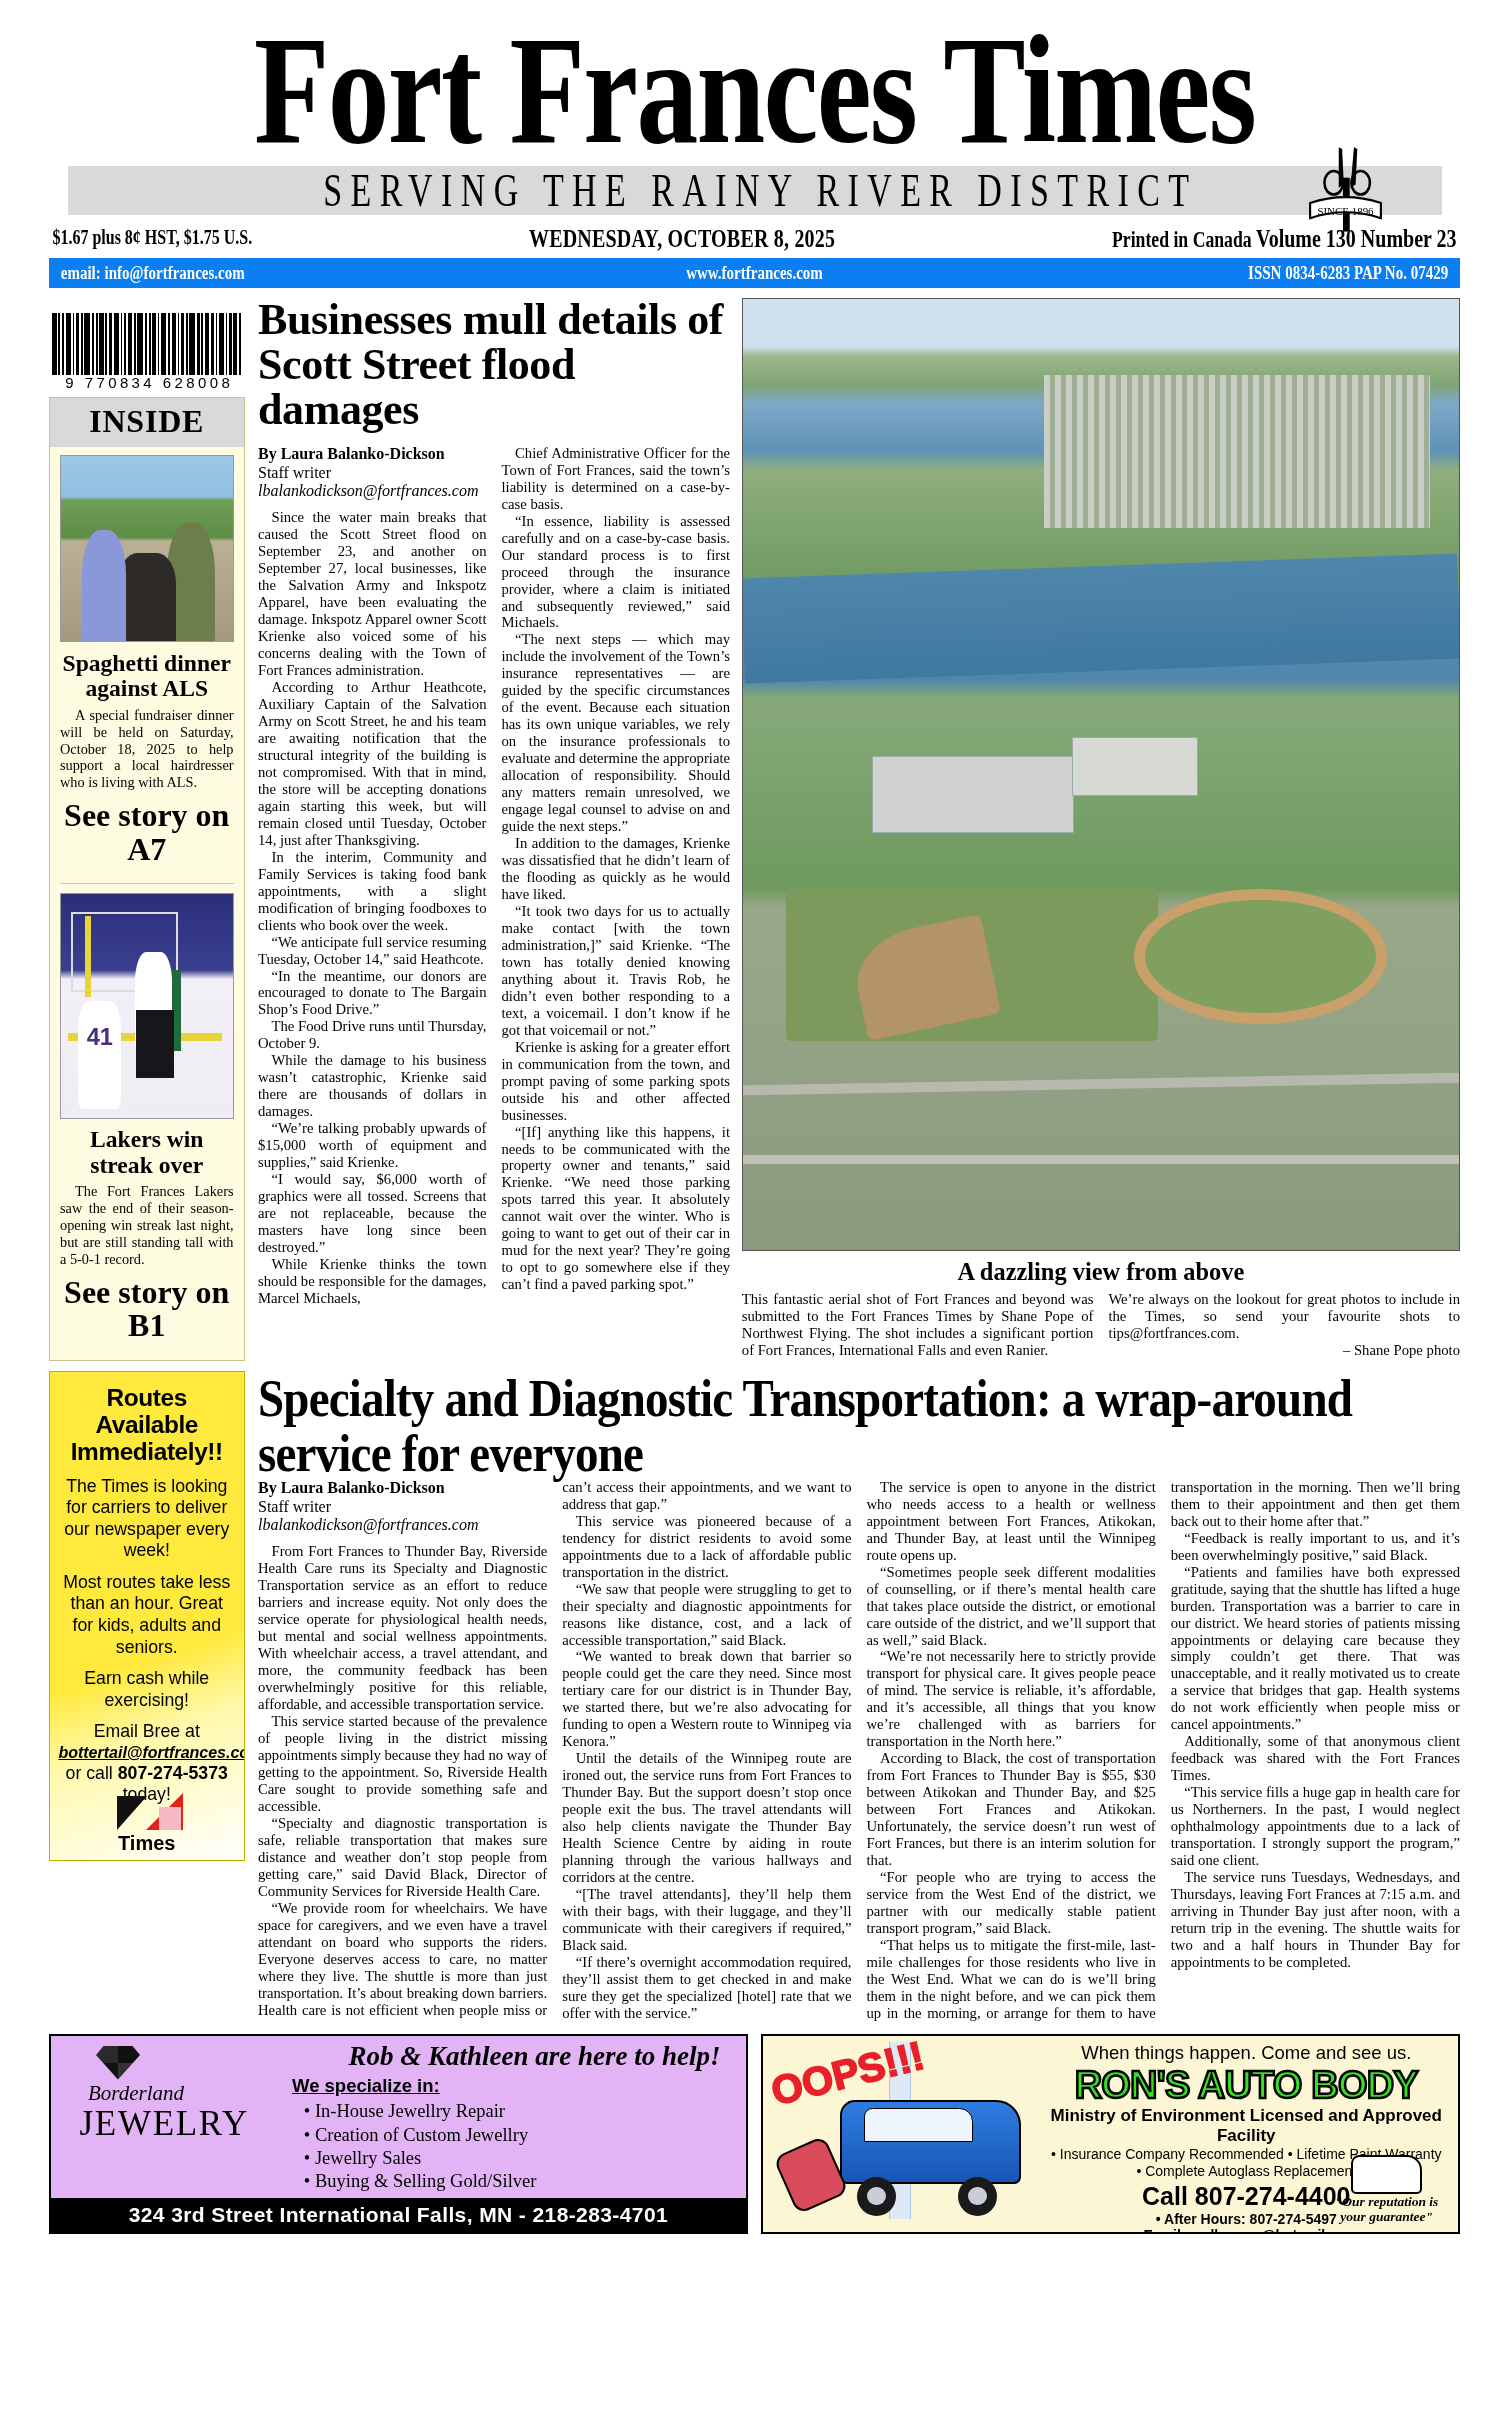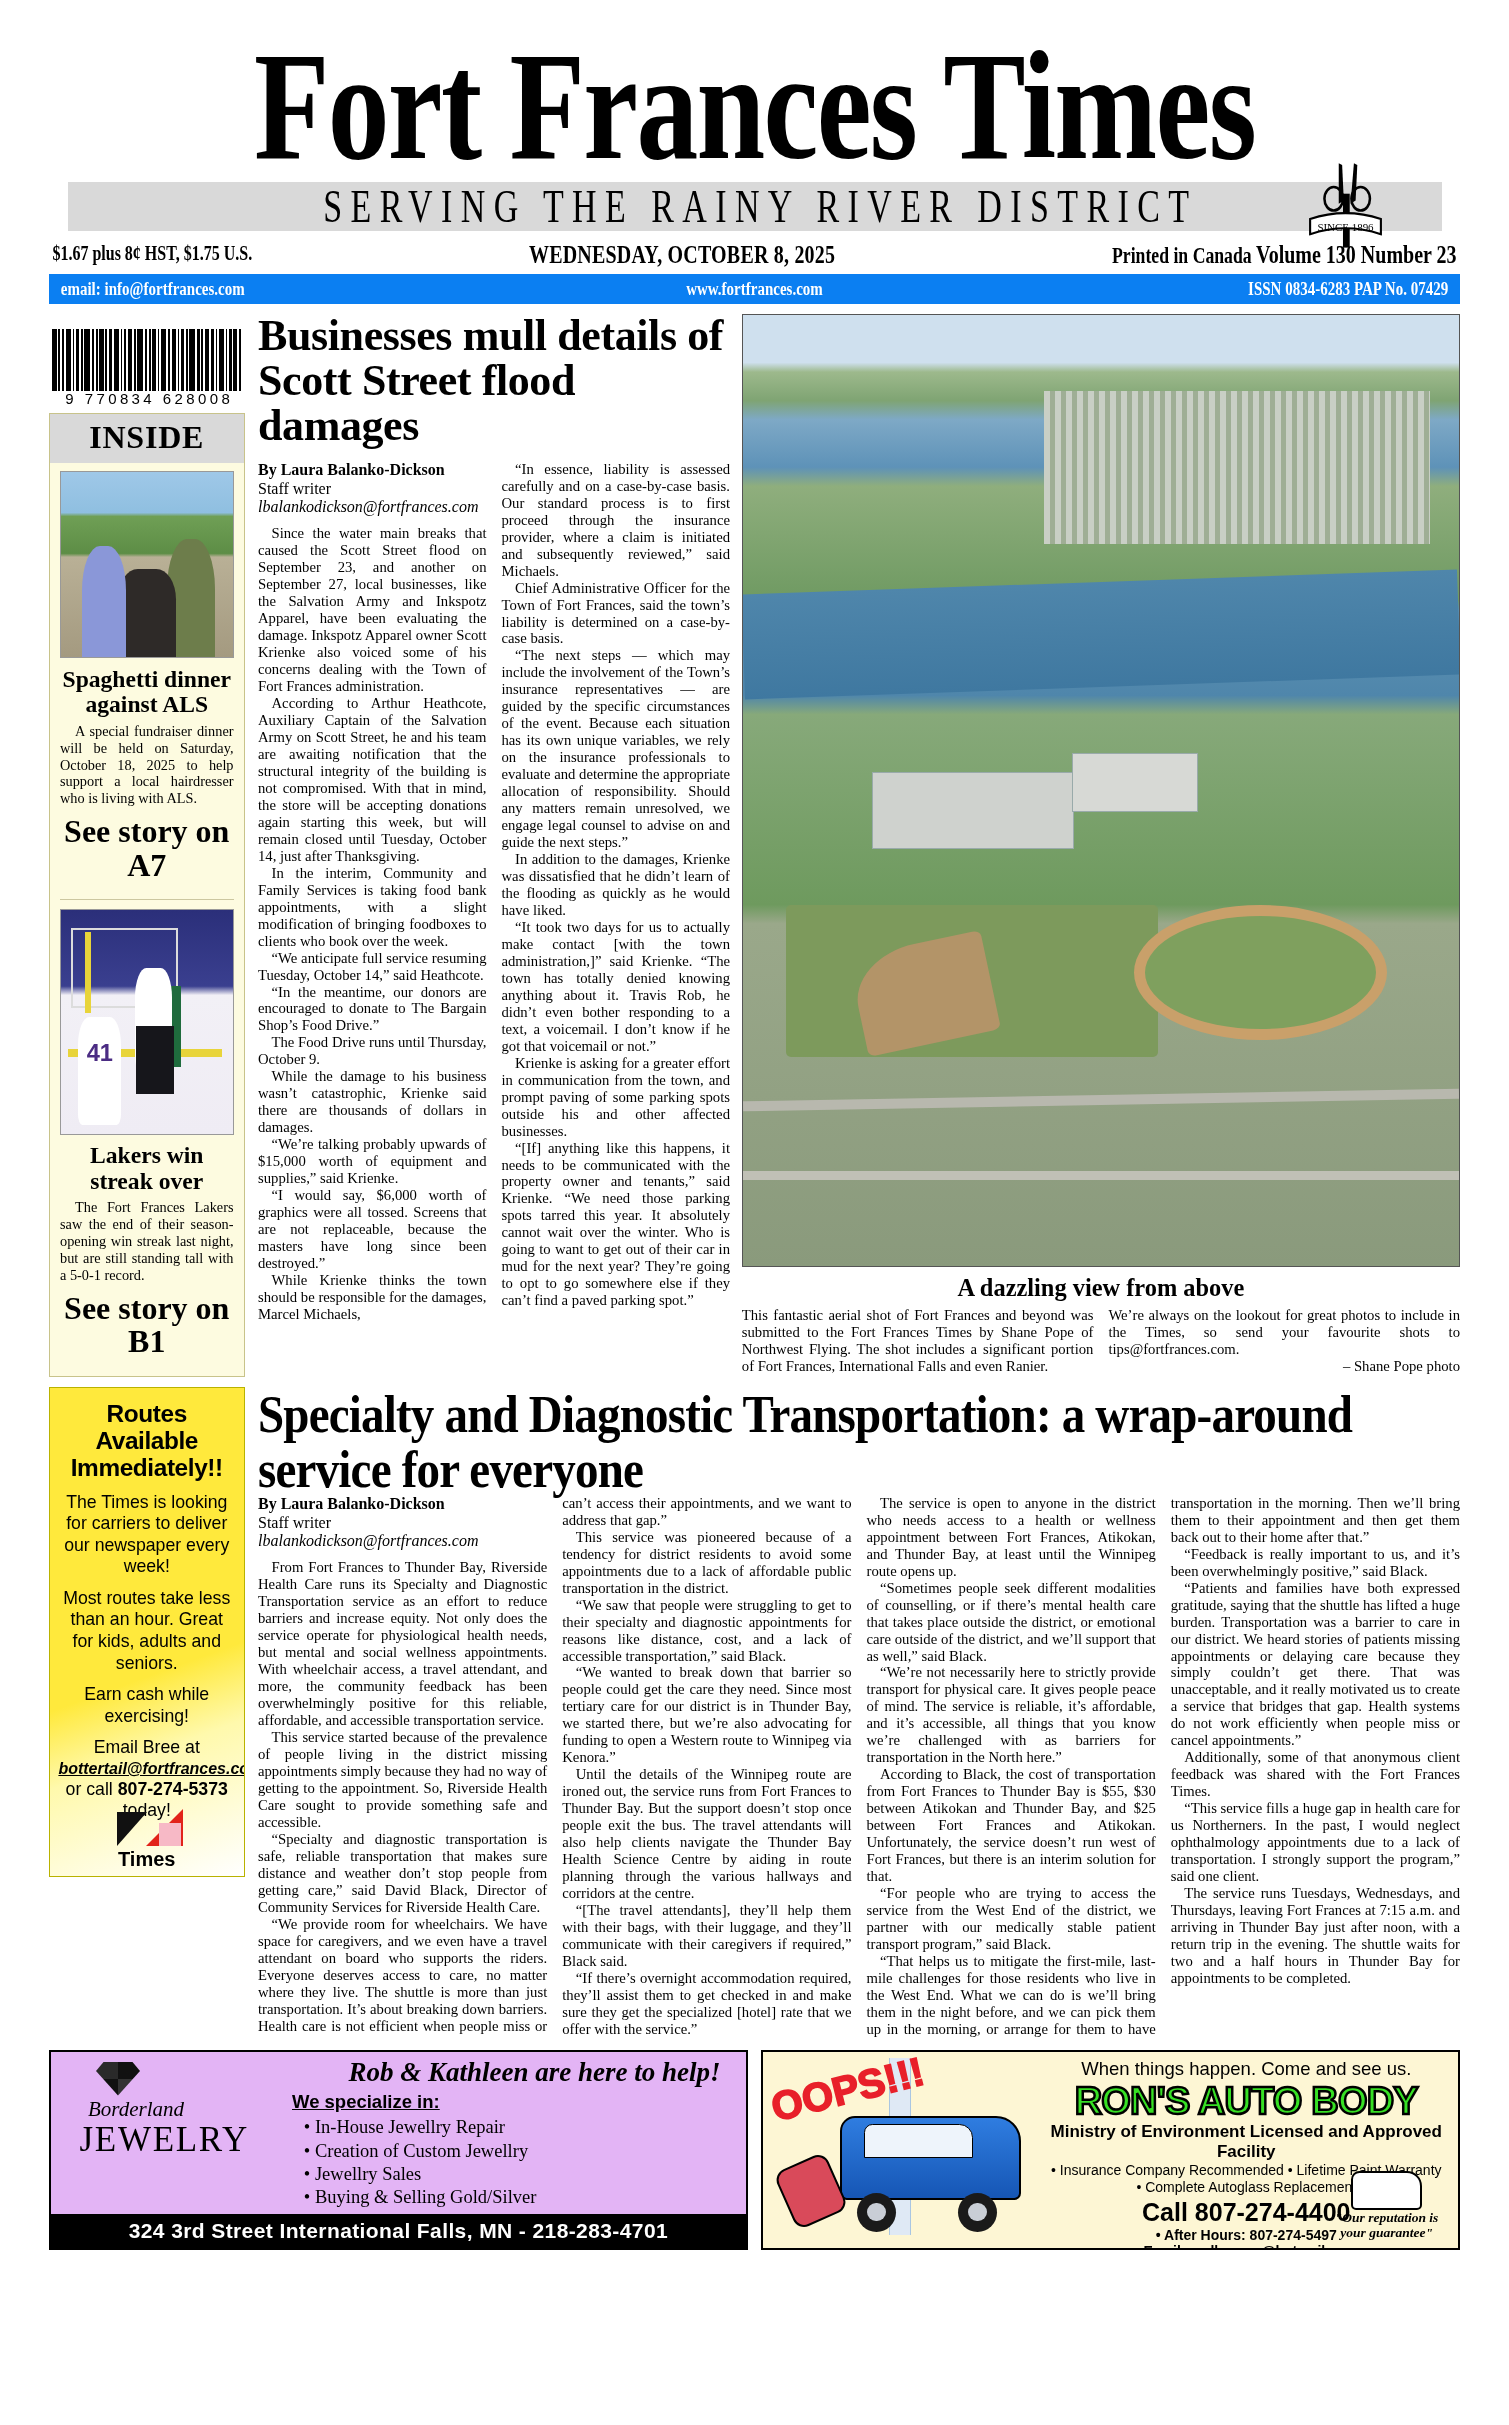--- a/index.html
+++ b/index.html
@@ -7,21 +7,21 @@
   body {
     width: 1509px; height: 2426px;
     background: #ffffff;
     font-family: "Liberation Serif", serif;
     color: #000;
     overflow: hidden;
   }
   .page { width:1509px; height:2426px; position:relative; padding: 0 49px; }
 
   
-  .masthead { text-align:center; padding-top: 20px; }
+  .masthead { text-align:center; padding-top: 4px; }
   .masthead-title {
     font-family: "Liberation Serif", serif;
     font-weight: 700;
     font-size: 126px;
     line-height: 0.95;
     letter-spacing: -1.7px;
     transform: scaleY(1.22) scaleX(0.98);
     transform-origin: center top;
     margin: 13.5px 0 29px 0;
     white-space: nowrap;
@@ -404,22 +404,22 @@
             <p>Since the water main breaks that caused the Scott Street flood on September 23, and another on September 27, local businesses, like the Salvation Army and Inkspotz Apparel, have been evaluating the damage. Inkspotz Apparel owner Scott Krienke also voiced some of his concerns dealing with the Town of Fort Frances administration.</p>
             <p>According to Arthur Heathcote, Auxiliary Captain of the Salvation Army on Scott Street, he and his team are awaiting notification that the structural integrity of the building is not compromised. With that in mind, the store will be accepting donations again starting this week, but will remain closed until Tuesday, October 14, just after Thanksgiving.</p>
             <p>In the interim, Community and Family Services is taking food bank appointments, with a slight modification of bringing foodboxes to clients who book over the week.</p>
             <p>“We anticipate full service resuming Tuesday, October 14,” said Heathcote.</p>
             <p>“In the meantime, our donors are encouraged to donate to The Bargain Shop’s Food Drive.”</p>
             <p>The Food Drive runs until Thursday, October 9.</p>
             <p>While the damage to his business wasn’t catastrophic, Krienke said there are thousands of dollars in damages.</p>
             <p>“We’re talking probably upwards of $15,000 worth of equipment and supplies,” said Krienke.</p>
             <p>“I would say, $6,000 worth of graphics were all tossed. Screens that are not replaceable, because the masters have long since been destroyed.”</p>
             <p>While Krienke thinks the town should be responsible for the damages, Marcel Michaels,</p>
+            <p>Chief Administrative Officer for the Town of Fort Frances, said the town’s liability is determined on a case-by-case basis.</p>
             <p>“In essence, liability is assessed carefully and on a case-by-case basis. Our standard process is to first proceed through the insurance provider, where a claim is initiated and subsequently reviewed,” said Michaels.</p>
-            <p>Chief Administrative Officer for the Town of Fort Frances, said the town’s liability is determined on a case-by-case basis.</p>
             <p>“The next steps — which may include the involvement of the Town’s insurance representatives — are guided by the specific circumstances of the event. Because each situation has its own unique variables, we rely on the insurance professionals to evaluate and determine the appropriate allocation of responsibility. Should any matters remain unresolved, we engage legal counsel to advise on and guide the next steps.”</p>
             <p>In addition to the damages, Krienke was dissatisfied that he didn’t learn of the flooding as quickly as he would have liked.</p>
             <p>“It took two days for us to actually make contact [with the town administration,]” said Krienke. “The town has totally denied knowing anything about it. Travis Rob, he didn’t even bother responding to a text, a voicemail. I don’t know if he got that voicemail or not.”</p>
             <p>Krienke is asking for a greater effort in communication from the town, and prompt paving of some parking spots outside his and other affected businesses.</p>
             <p>“[If] anything like this happens, it needs to be communicated with the property owner and tenants,” said Krienke. “We need those parking spots tarred this year. It absolutely cannot wait over the winter. Who is going to want to get out of their car in mud for the next year? They’re going to opt to go somewhere else if they can’t find a paved parking spot.”</p>
           </div>
         </div>
 
         <div class="lead-photo-wrap">
           <div class="aerial">

